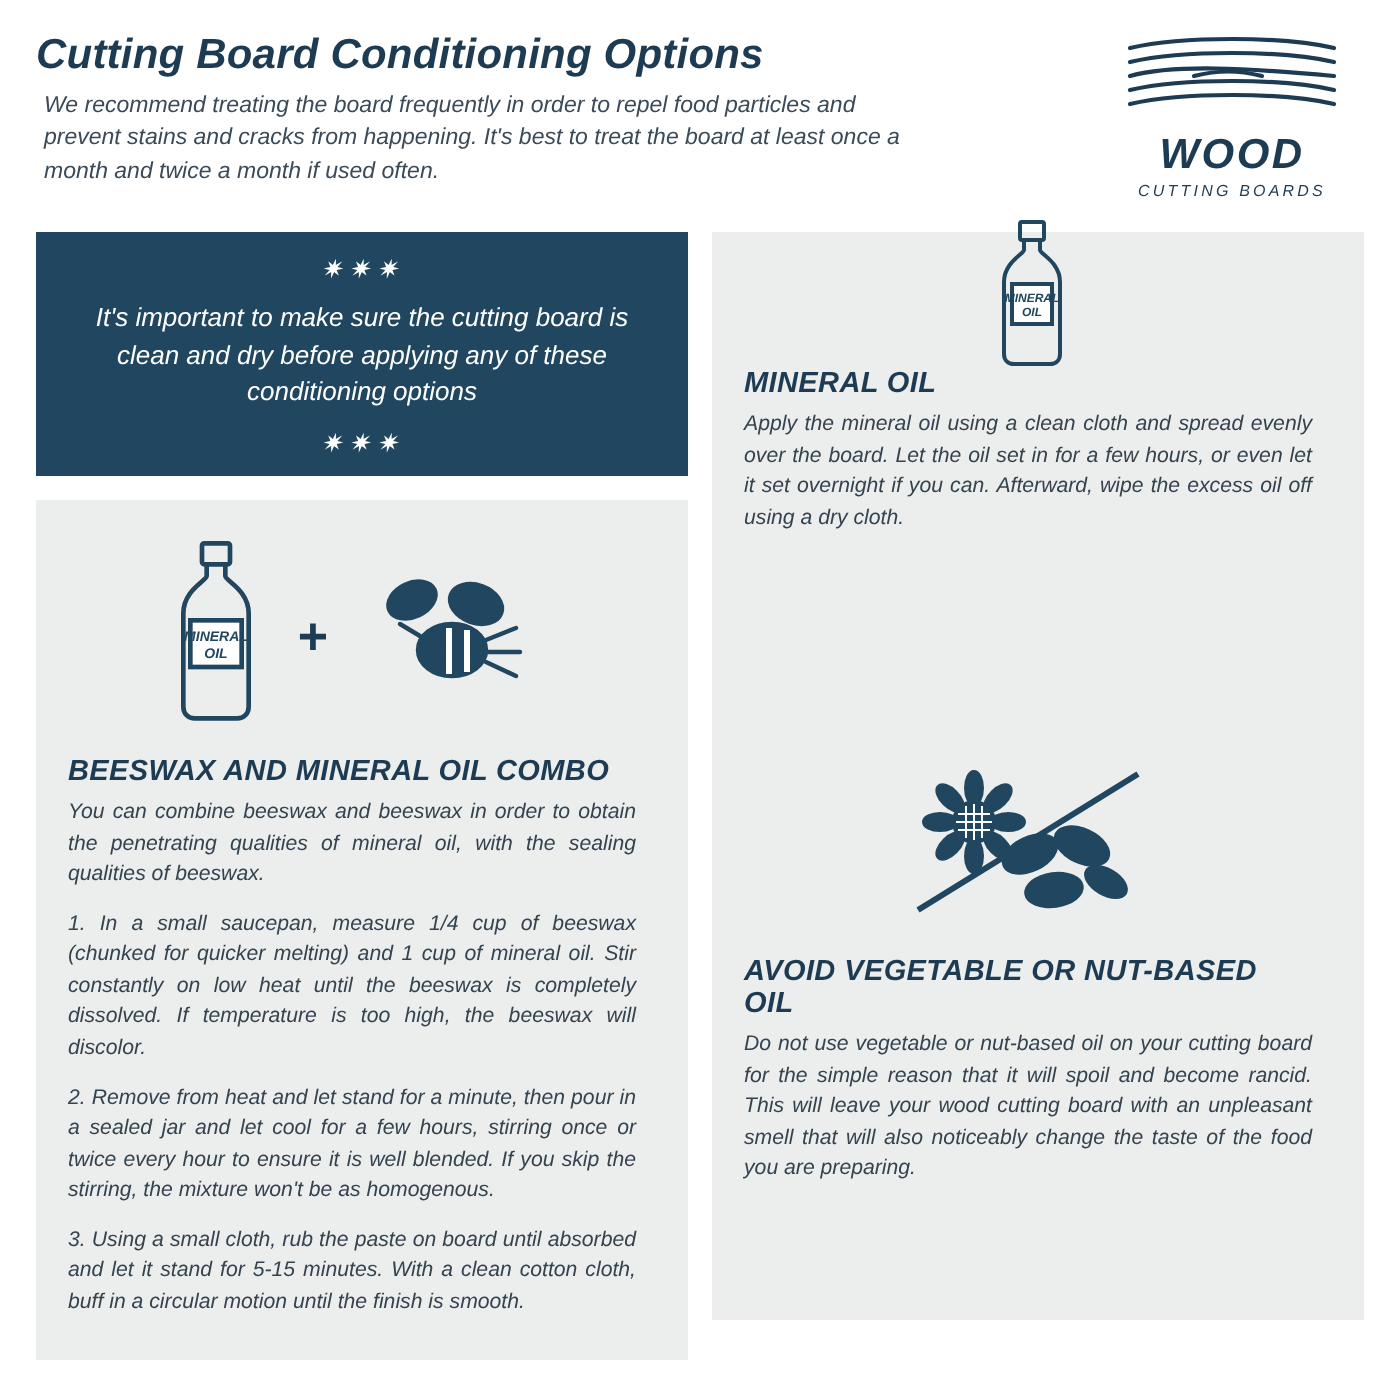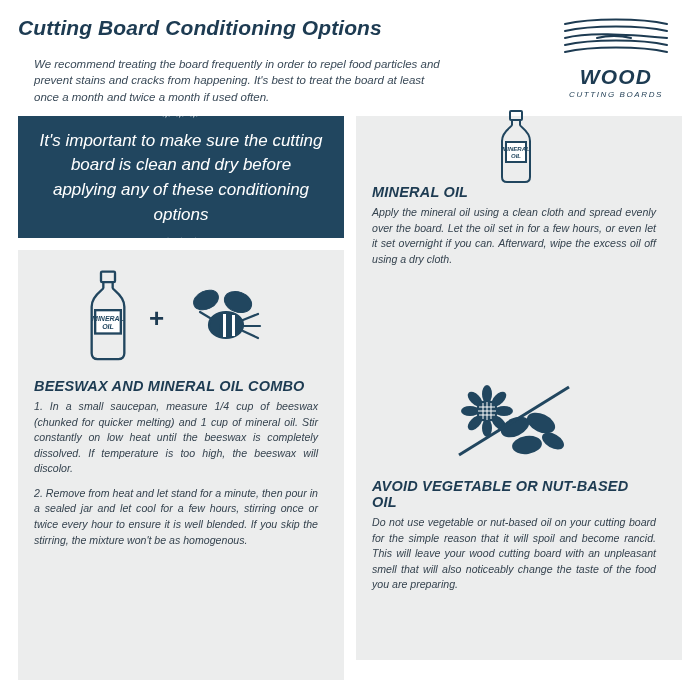--- a/index.html
+++ b/index.html
@@ -31,21 +31,21 @@
     font-size: 21px;
     font-weight: bold;
     color: #1d3b52;
     margin: 0 0 5px 0;
     letter-spacing: 0.1px;
   }
   .subtitle {
     font-size: 11.5px;
     line-height: 1.42;
     color: #3a4a58;
-    margin: 16px;
+    margin: 4px;
   }
 
   .brand {
     width: 132px;
     text-align: center;
     padding-top: 2px;
   }
   .brand-mark { display:block; margin: 0 auto 4px auto; }
   .brand-name {
     font-size: 21px;
@@ -80,21 +80,21 @@
     justify-content: center;
   }
   .stars {
     font-size: 13px;
     letter-spacing: 3px;
     margin: 2px 0 8px 0;
   }
   .stars.bottom { margin: 8px 0 2px 0; }
   .panel-dark p {
     margin: 0;
-    font-size: 17px;
+    font-size: 13px;
     line-height: 1.45;
   }
 
   .panel-gray {
     background: #eceded;
     padding: 14px 26px 16px 16px;
   }
   .panel-gray.right-top { height: 252px; }
   .panel-gray.right-bottom { height: 292px; margin-top: 0; }
   .panel-gray.left-bottom { margin-top: 12px; height: 430px; }
@@ -224,22 +224,24 @@
                 <path d="M34 40 L24 34"></path>
               </g>
               <g fill="#ffffff">
                 <path d="M47 36 h3 v23 h-3 z"></path>
                 <path d="M56 37 h3 v21 h-3 z"></path>
               </g>
             </svg>
           </span>
         </div>
         <h2 class="section-title">BEESWAX AND MINERAL OIL COMBO</h2>
+        <p class="body-text">You can combine beeswax and beeswax in order to obtain the penetrating qualities of mineral oil, with the sealing qualities of beeswax.</p>
         <p class="body-text">1. In a small saucepan, measure 1/4 cup of beeswax (chunked for quicker melting) and 1 cup of mineral oil. Stir constantly on low heat until the beeswax is completely dissolved. If temperature is too high, the beeswax will discolor.</p>
         <p class="body-text">2. Remove from heat and let stand for a minute, then pour in a sealed jar and let cool for a few hours, stirring once or twice every hour to ensure it is well blended. If you skip the stirring, the mixture won't be as homogenous.</p>
+        <p class="body-text">3. Using a small cloth, rub the paste on board until absorbed and let it stand for 5-15 minutes. With a clean cotton cloth, buff in a circular motion until the finish is smooth.</p>
       </div>
 
     </div>
 
     <div class="col">
 
       <div class="panel-gray right-top">
         <div style="height:54px"></div>
         <h2 class="section-title">MINERAL OIL</h2>
         <p class="body-text">Apply the mineral oil using a clean cloth and spread evenly over the board. Let the oil set in for a few hours, or even let it set overnight if you can. Afterward, wipe the excess oil off using a dry cloth.</p>

